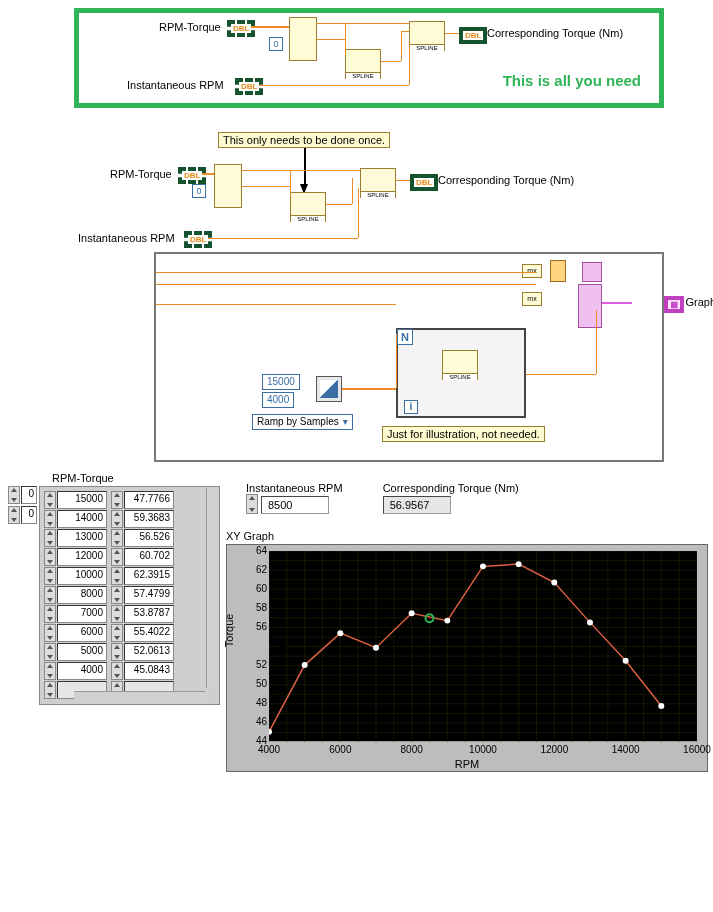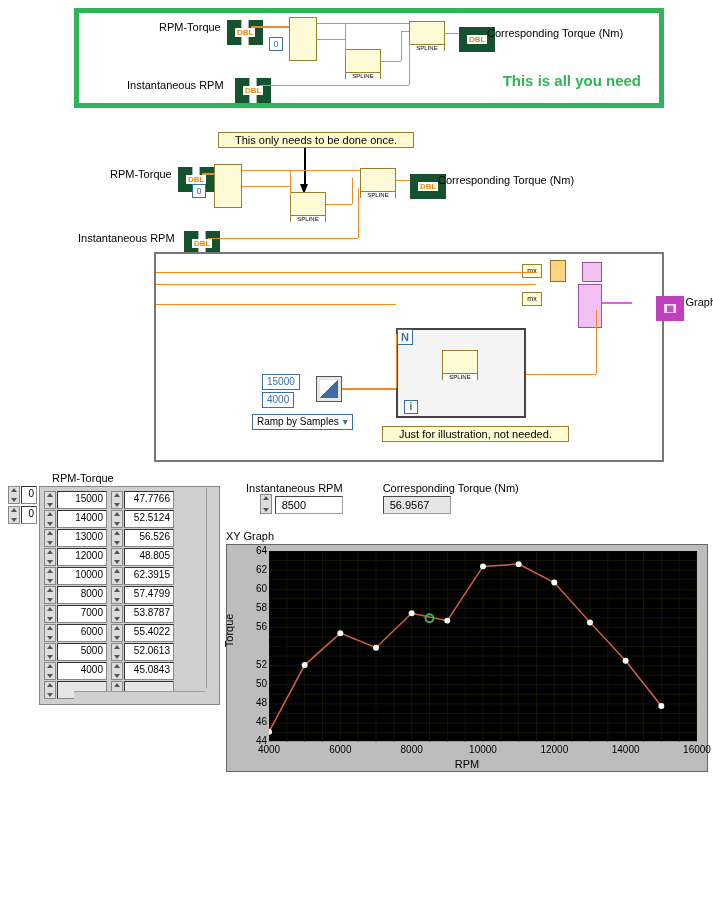--- a/index.html
+++ b/index.html
@@ -2,34 +2,34 @@
 <html><head>
 <meta charset="utf-8">
 <style>
   * { box-sizing: border-box; }
   body { margin: 0; padding: 8px; width: 713px; font-family: Tahoma, Arial, sans-serif; font-size: 11px; background: #fff; color: #000; }
   
   
   .green-box { border: 5px solid #2fb457; width: 590px; height: 100px; margin: 0 0 24px 66px; position: relative; }
   .annot-green { position: absolute; right: 18px; bottom: 14px; color: #2fb457; font-weight: bold; font-size: 15px; }
   .label-txt { position: absolute; font-size: 11px; }
-  .dbl-ind { display: inline-block; border: 8px solid #14532d; background: #fff; font-size: 8px; font-weight: bold; padding: 0 2px; color: #e88b12; position: absolute; }
+  .dbl-ind { display: inline-block; border: 4px solid #14532d; background: #fff; font-size: 8px; font-weight: bold; padding: 0 2px; color: #e88b12; position: absolute; }
   .dbl-ctrl { border-style: dashed; }
   .idx-const { position: absolute; width: 14px; height: 14px; border: 1px solid #3a6ea5; background: #fff; text-align: center; line-height: 12px; font-size: 9px; color: #3a6ea5; }
   .func-box { position: absolute; width: 28px; height: 28px; background: #fffbd6; border: 1px solid #9a7d2e; }
   .func-box.tall { height: 44px; }
   .func-box.spline { width: 36px; height: 30px; }
   .func-box.spline::after { content: 'SPLINE'; position: absolute; bottom: -1px; left: 0; right: 0; font-size: 6px; text-align: center; background: #fff; border-top: 1px solid #9a7d2e; }
   .wire { position: absolute; background: #f08a24; }
   .wire.h { height: 1px; }
   .wire.v { width: 1px; }
   
   
   .diag2 { position: relative; width: 590px; height: 330px; margin: 0 0 10px 66px; }
-  .tip-box { position: absolute; background: #fffbd0; border: 1px solid #9a7d2e; padding: 1px 16px; font-size: 11px; }
+  .tip-box { position: absolute; background: #fffbd0; border: 1px solid #9a7d2e; padding: 1px 4px; font-size: 11px; }
   .arrow-down { position: absolute; width: 0; height: 0; border-left: 4px solid transparent; border-right: 4px solid transparent; border-top: 10px solid #000; }
   .arrow-line { position: absolute; width: 2px; background: #000; }
   .gray-frame { position: absolute; border: 2px solid #777; background: #fff; }
   .blue-const { position: absolute; background: #fff; border: 1px solid #3a6ea5; color: #3a6ea5; padding: 0 4px; font-size: 10px; line-height: 14px; height: 16px; }
   .ramp { position: absolute; width: 26px; height: 26px; background: #e8e8e8; border: 1px solid #555; }
   .ramp::after { content: ''; position: absolute; left: 3px; bottom: 3px; right: 3px; top: 3px; background: linear-gradient(135deg,#fff 48%, #3a6ea5 49%); }
   .ring-box { position: absolute; background: #fff; border: 1px solid #3a6ea5; padding: 0 4px; height: 16px; line-height: 14px; font-size: 10px; }
   .ring-box::after { content: '▾'; margin-left: 4px; color: #3a6ea5; }
   .bundle { position: absolute; width: 20px; height: 20px; background: #f0c0f0; border: 1px solid #a050a0; }
   .bundle.big { width: 24px; height: 44px; }
@@ -55,21 +55,21 @@
   .data-row { display: flex; gap: 4px; margin-bottom: 1px; }
   .cell-wrap { display: flex; align-items: center; }
   .cell { width: 50px; height: 18px; background: #fff; border: 1px inset #888; padding: 1px 3px; text-align: right; font-size: 10px; }
   .blank-row .cell { background: #e6e6e6; }
   .scroll-stub { position: absolute; right: 1px; top: 1px; bottom: 16px; width: 12px; background: #d0d0d0; border-left: 1px solid #999; }
   .scroll-stub-h { position: absolute; left: 34px; right: 14px; bottom: 1px; height: 12px; background: #d0d0d0; border-top: 1px solid #999; }
   
   .right-fp { flex: 1; }
   .readouts { display: flex; gap: 40px; margin: 10px 0 16px 20px; font-size: 11px; }
   .ro-val { display: inline-block; background: #e6e6e6; border: 1px inset #999; padding: 2px 6px; margin-top: 2px; min-width: 68px; font-size: 11px; }
-  .ro-spin { display: flex; align-items: flex-end; gap: 2px; justify-content: flex-end;}
+  .ro-spin { display: flex; align-items: flex-end; gap: 2px;}
   
   .graph { width: 482px; }
   .g-header { display: flex; align-items: center; margin-bottom: 2px; }
   .g-title { font-size: 11px; margin-right: auto; }
   .legend { background: #333; padding: 2px 6px; display: flex; align-items: center; gap: 10px; color: #fff; font-size: 10px;}
   .leg-item { display: flex; align-items: center; gap: 4px;}
   .leg-swatch { width: 20px; height: 12px; background: #000; border: 1px solid #777; display:flex; align-items:center; justify-content:center;}
   .g-body { position: relative; width: 482px; height: 228px; background: #bdbdbd; border: 1px solid #666; }
   .plot { position: absolute; left: 42px; right: 10px; top: 6px; bottom: 30px; background: #000; }
   .ytick { position: absolute; left: 22px; font-size: 10px; text-align: right; width: 18px; }
@@ -193,41 +193,41 @@
                 <span class="cell">47.7766</span>
               </div>
             </div>
             <div class="data-row">
               <div class="cell-wrap">
                 <span class="spin-btns"></span>
                 <span class="cell">14000</span>
               </div>
               <div class="cell-wrap">
                 <span class="spin-btns"></span>
-                <span class="cell">52.5124</span>
+                <span class="cell">59.3683</span>
               </div>
             </div>
             <div class="data-row">
               <div class="cell-wrap">
                 <span class="spin-btns"></span>
                 <span class="cell">13000</span>
               </div>
               <div class="cell-wrap">
                 <span class="spin-btns"></span>
                 <span class="cell">56.526</span>
               </div>
             </div>
             <div class="data-row">
               <div class="cell-wrap">
                 <span class="spin-btns"></span>
                 <span class="cell">12000</span>
               </div>
               <div class="cell-wrap">
                 <span class="spin-btns"></span>
-                <span class="cell">48.805</span>
+                <span class="cell">60.702</span>
               </div>
             </div>
             <div class="data-row">
               <div class="cell-wrap">
                 <span class="spin-btns"></span>
                 <span class="cell">10000</span>
               </div>
               <div class="cell-wrap">
                 <span class="spin-btns"></span>
                 <span class="cell">62.3915</span>

